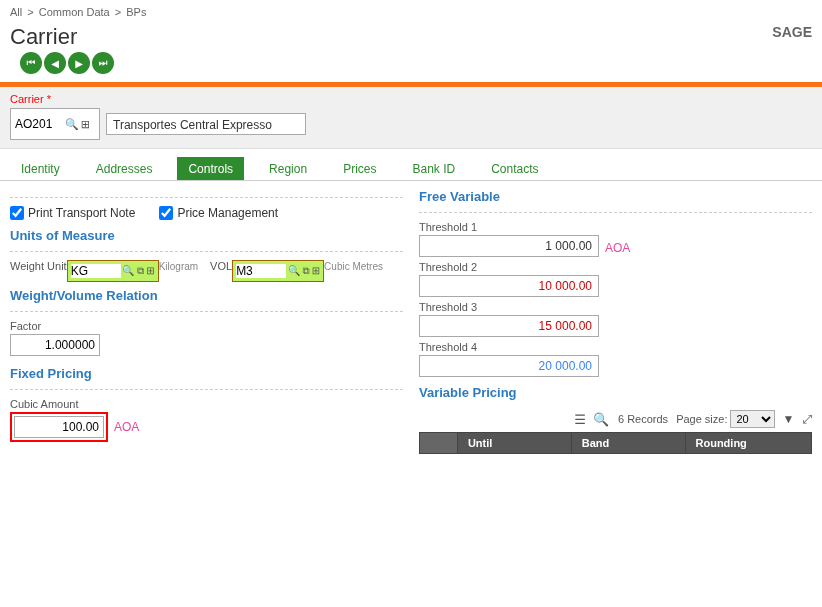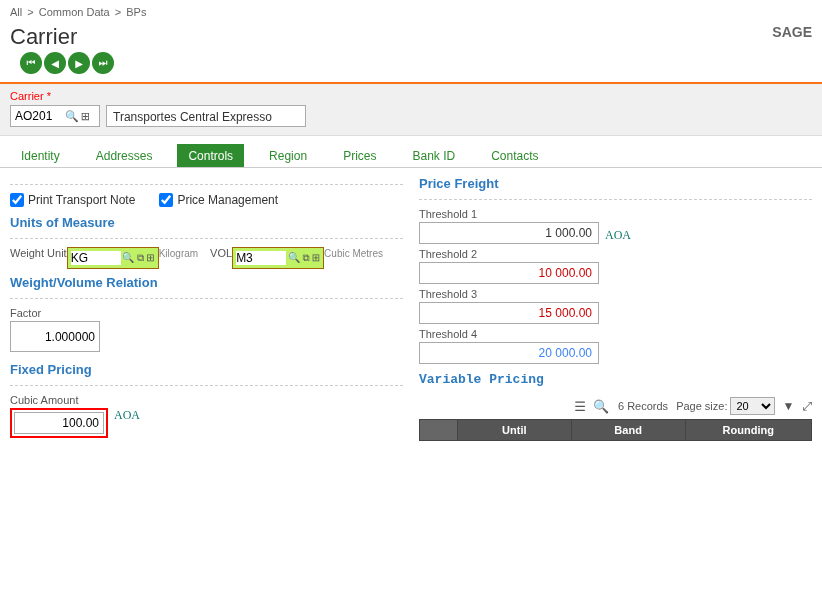--- a/index.html
+++ b/index.html
@@ -9,25 +9,25 @@
     .breadcrumb a { color: #666; text-decoration: none; }
     .breadcrumb span { margin: 0 2px; }
 
     .page-header { display: flex; justify-content: space-between; align-items: flex-start; padding: 4px 10px 2px; }
     .page-title { font-size: 22px; font-weight: normal; color: #333; }
     .sage-logo { font-size: 14px; color: #666; font-weight: bold; }
 
     .nav-buttons { display: flex; gap: 2px; padding: 2px 10px 6px; }
     .nav-btn { width: 22px; height: 22px; border-radius: 50%; background: #2e8b2e; border: none; cursor: pointer; display: flex; align-items: center; justify-content: center; color: white; font-size: 10px; }
 
-    .carrier-bar { background: #f0f0f0; padding: 6px 10px 8px; border-top: 2px solid #f97316; border-bottom: 1px solid #ddd; }
+    .carrier-bar { background: #f0f0f0; padding: 6px 10px 8px; border-top: 5px solid #f97316; border-bottom: 1px solid #ddd; }
     .carrier-label { font-size: 11px; color: #555; margin-bottom: 3px; }
     .carrier-label span { color: red; }
     .carrier-inputs { display: flex; gap: 6px; align-items: center; }
-    .carrier-code { display: flex; align-items: center; border: 1px solid #aaa; background: #fff; padding: 2px 4px; min-width: 90px; height: 22px; }
+    .carrier-code { display: flex; align-items: center; border: 1px solid #aaa; background: #fff; padding: 2px 4px; min-width: 90px; height: 32px; }
     .carrier-code input { border: none; outline: none; font-size: 12px; width: 50px; }
     .carrier-icons { display: flex; gap: 2px; }
     .carrier-icons span { font-size: 11px; color: #555; cursor: pointer; }
     .carrier-name { border: 1px solid #aaa; background: #fff; padding: 2px 6px; min-width: 200px; height: 22px; font-size: 12px; line-height: 18px; color: #333; }
 
     .tabs { display: flex; padding: 8px 10px 0; gap: 14px; border-bottom: 1px solid #ccc; }
     .tab { padding: 4px 10px; font-size: 12px; cursor: pointer; color: #2e8b2e; border: 1px solid transparent; border-bottom: none; background: #fff; }
     .tab.active { background: #2e8b2e; color: #fff; border-color: #2e8b2e; }
 
     .content { padding: 8px 10px; display: flex; gap: 16px; height: 420px; }
@@ -44,39 +44,39 @@
     .field-label { font-size: 11px; color: #555; margin-bottom: 2px; }
     .field-row { display: flex; gap: 12px; margin-bottom: 4px; }
 
     .field-group { display: flex; flex-direction: row; }
     .input-with-icons { display: flex; align-items: center; border: 1px solid #a16207; background: #bef264; padding: 1px 3px; height: 22px; }
     .input-with-icons input { border: none; outline: none; font-size: 12px; width: 60px; }
     .input-icons { display: flex; gap: 2px; margin-left: 2px; }
     .input-icons span { font-size: 10px; color: #555; cursor: pointer; }
     .unit-hint { font-size: 10px; color: #888; margin-top: 1px; text-align: right; }
 
-    .factor-field { border: 1px solid #aaa; background: #fff; padding: 2px 4px; width: 90px; height: 31px; font-size: 12px; text-align: right; }
+    .factor-field { border: 1px solid #aaa; background: #fff; padding: 2px 4px; width: 90px; height: 22px; font-size: 12px; text-align: right; }
     .fixed-amount-box { border: 2px solid red; display: inline-block; padding: 2px; }
     .fixed-amount-input { border: 1px solid #aaa; background: #fff; padding: 2px 4px; width: 90px; height: 22px; font-size: 12px; text-align: right; display: block; }
-    .fixed-amount-row { display: flex; align-items: flex-start; gap: 6px; }
+    .fixed-amount-row { display: flex; align-items: center; gap: 6px; }
 
     .threshold-field { border: 1px solid #aaa; background: #fff; padding: 2px 6px; width: 180px; height: 22px; font-size: 12px; text-align: right; display: block; margin-bottom: 4px; }
     .threshold-label { font-size: 11px; color: #555; margin-bottom: 2px; }
 
-    .aoa-label { font-size: 12px; color: #0f766e; font-family: Liberation Serif, serif; }
-
-    .variable-header { display: flex; align-items: center; justify-content: space-between; margin-bottom: 4px; font-family: Liberation Mono, monospace; }
+    .aoa-label { font-size: 12px; color: #ec4899; }
+
+    .variable-header { display: flex; align-items: center; justify-content: space-between; margin-bottom: 4px; }
     .vp-icon { font-size: 13px; color: #555; cursor: pointer; }
     .records-info { font-size: 11px; color: #555; }
     .page-size { display: flex; align-items: center; gap: 2px; font-size: 11px; color: #555; }
     .page-size select { font-size: 11px; border: 1px solid #aaa; padding: 1px 2px; }
 
     .vp-table { width: 100%; border-collapse: collapse; }
     .vp-table thead tr { background: #555; color: #fff; }
-    .vp-table thead th { padding: 4px 10px; font-size: 11px; text-align: center; border: 1px solid #444; }
+    .vp-table thead th { padding: 4px 10px; font-size: 11px; text-align: left; border: 1px solid #444; }
     .vp-table thead th:first-child { width: 30px; background: #666; }
     .vp-table th.until { width: 90px; }
     .vp-table th.band { width: 90px; }
     .vp-table th.rounding { width: 100px; }
   </style>
 </head>
 <body>
 
 <div class="breadcrumb">
   <a>All</a>
@@ -189,21 +189,21 @@
           <input type="text" class="fixed-amount-input" value="100.00" style="">
         </div>
         <span class="aoa-label">AOA</span>
       </div>
     </div>
 
   </div>
 
   <div class="right-col">
 
-    <div class="section-title">Price Freight</div>
+    <div class="section-title">Free Variable</div>
     <div class="section-divider"></div>
 
     <div>
       <div class="threshold-label">Threshold 1</div>
       <div style="display:flex;align-items:center;gap:6px">
         <input type="text" class="threshold-field" style="color: rgb(51, 51, 51); text-align: right;" value="1 000.00">
         <span class="aoa-label">AOA</span>
       </div>
     </div>
 

